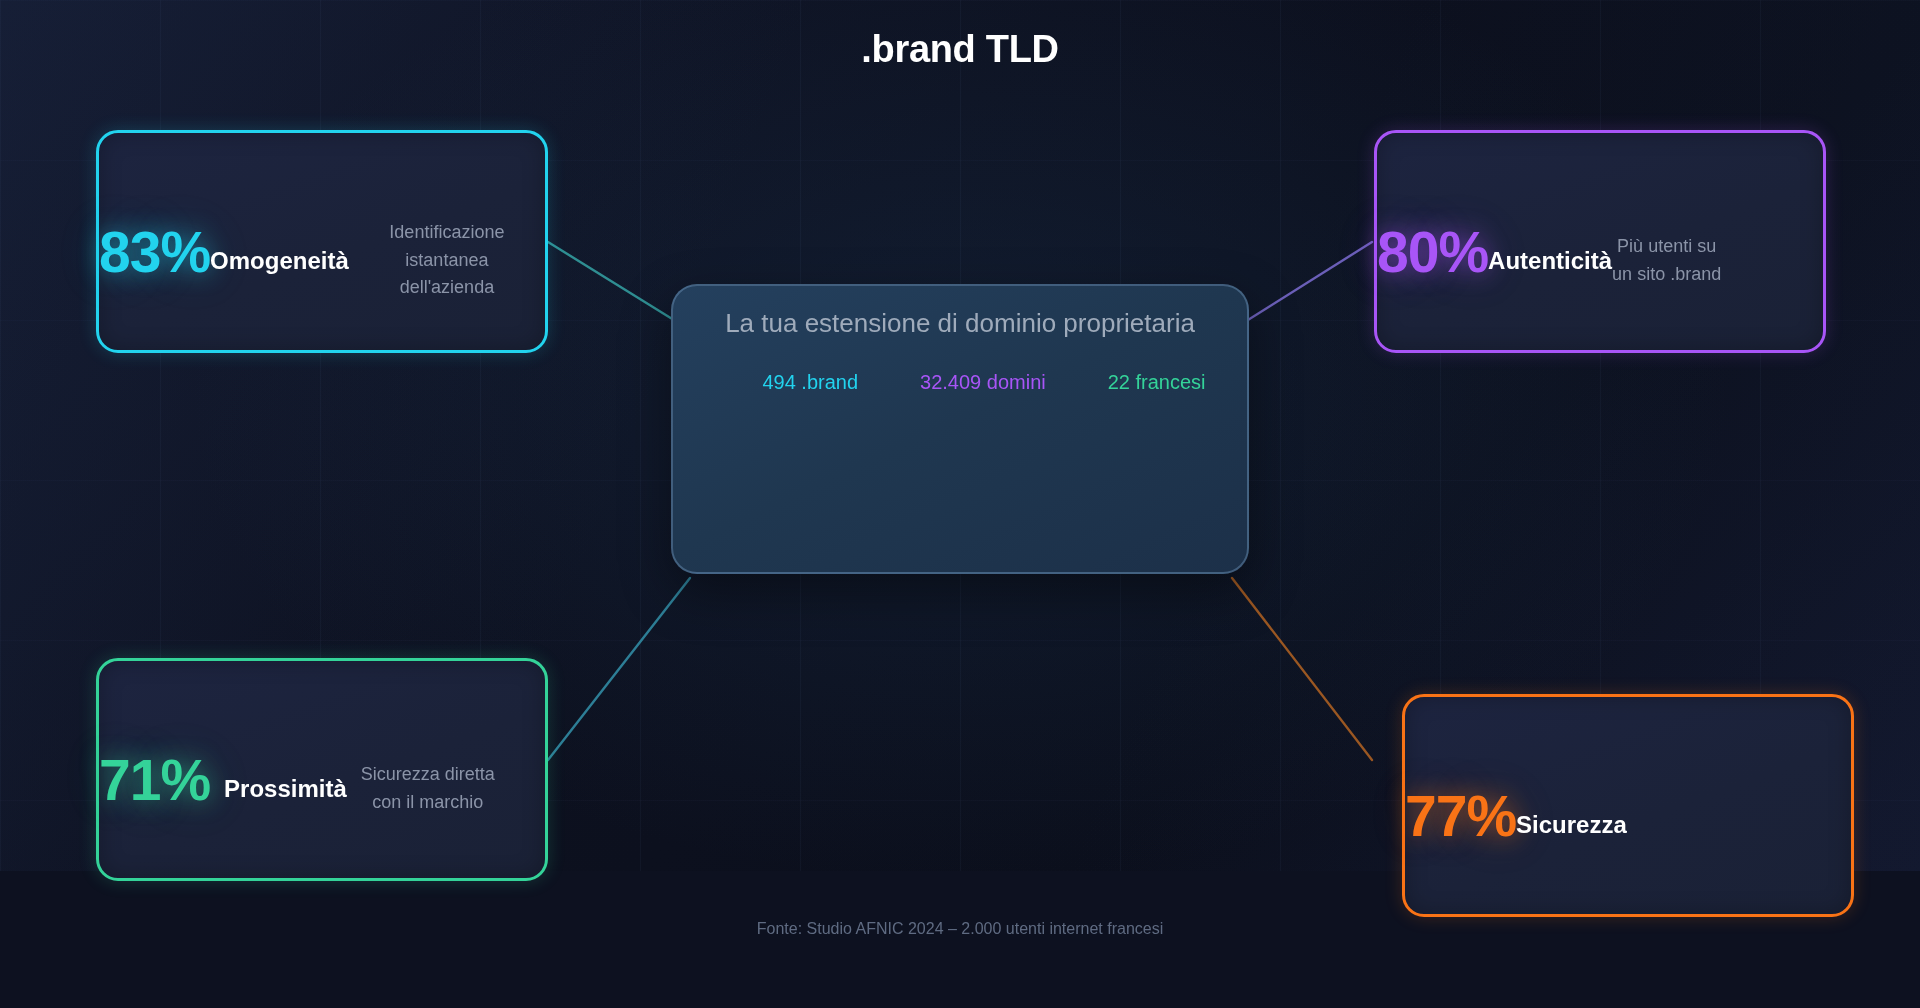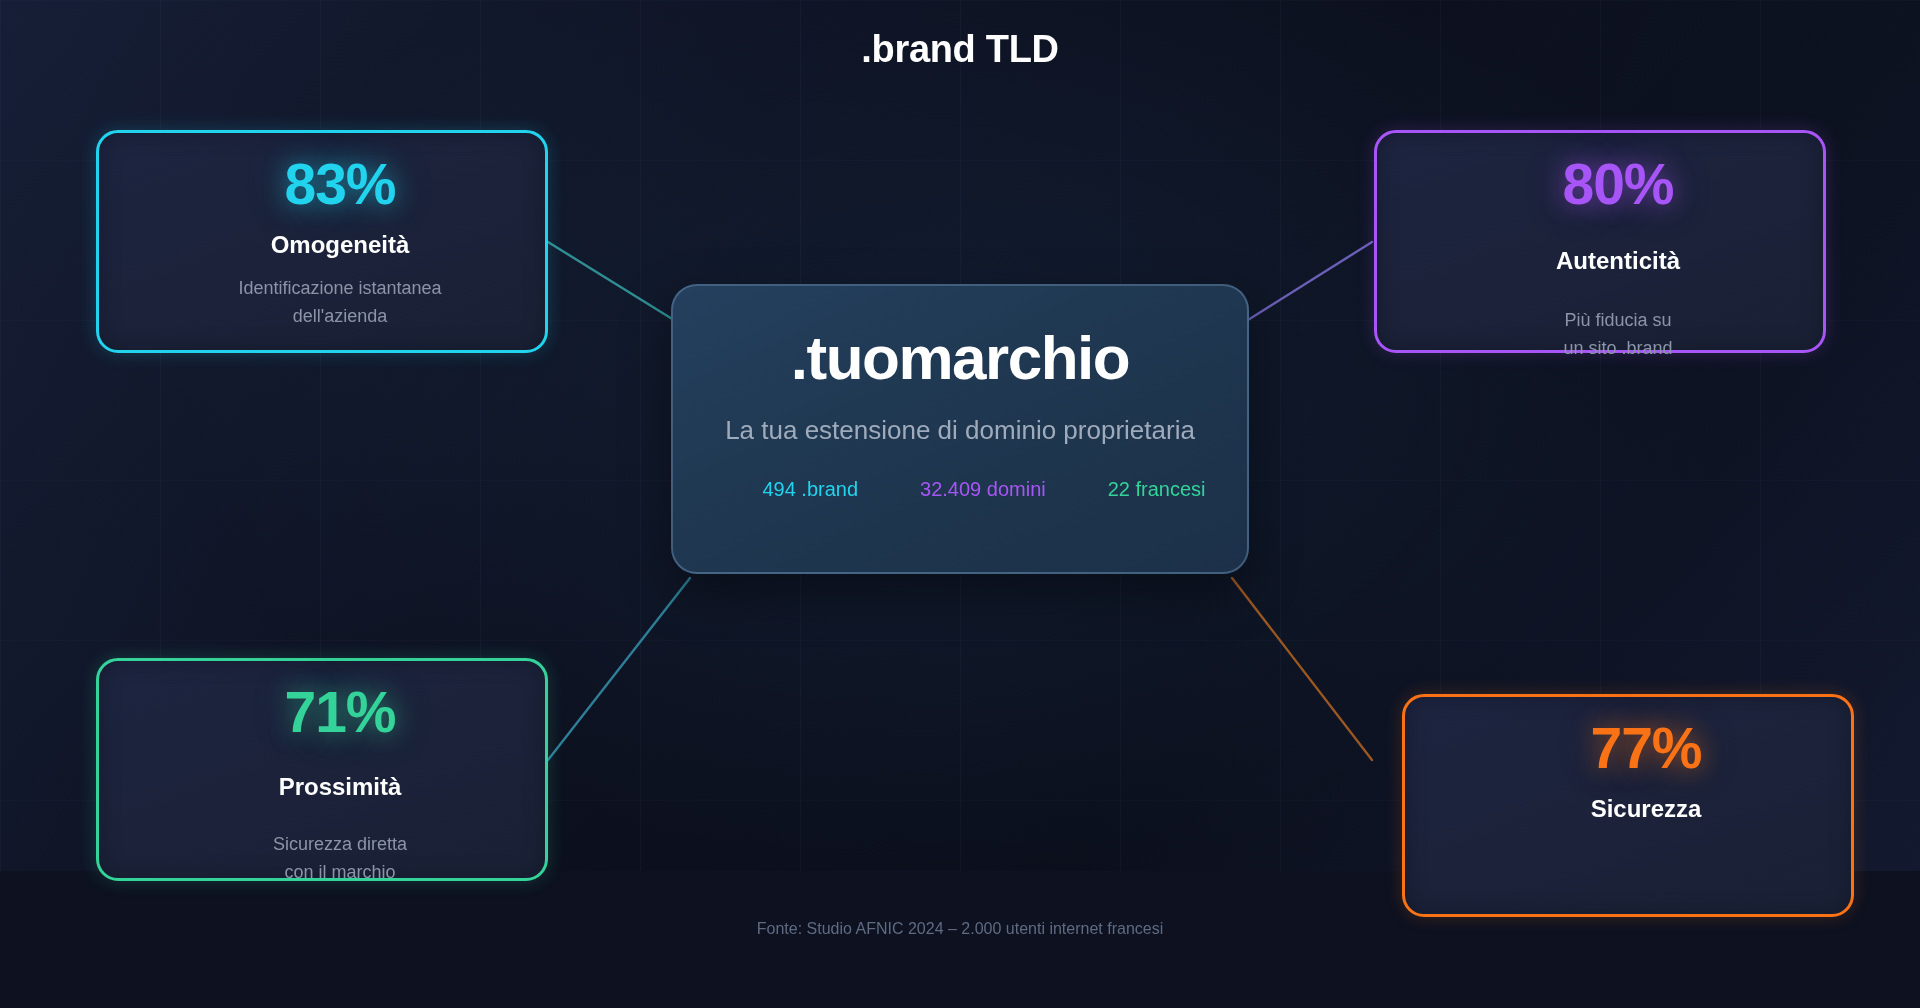--- a/index.html
+++ b/index.html
@@ -39,26 +39,25 @@
     font-size:38px; font-weight:bold; color:#ffffff;
     letter-spacing:-0.3px;
   }
 
   .stat-card {
     position:absolute;
     width:452px; height:223px;
     border-radius:22px;
     border:3px solid #22d3ee;
     background:linear-gradient(160deg, #1d2440 0%, #1b2239 55%, #1a2136 100%);
-    display:flex; flex-direction:column; align-items:center;
+    display:flex; flex-direction:row; align-items:center;
     padding-top:22px;
-    padding-left:36px;
   }
   .stat-card.tl { left:96px;  top:130px; }
-  .stat-card.tr { left:1374px; top:130px;gap:16px; }
+  .stat-card.tr { left:1374px; top:130px; }
   .stat-card.bl { left:96px;  top:658px; }
   .stat-card.br { left:1402px; top:658px;margin-top:36px; }
 
   .stat-pct {
     font-size:57px; font-weight:bold; line-height:1.05;
     letter-spacing:-1px;
   }
   .stat-label {
     margin-top:16px;
     font-size:24px; font-weight:bold; color:#ffffff;
@@ -119,41 +118,40 @@
     <div class="stat-desc">
       <div>Identificazione istantanea</div>
       <div>dell'azienda</div>
     </div>
   </div>
 
   <div class="stat-card tr" style="border-color: rgb(168, 85, 247); box-shadow: rgba(168, 85, 247, 0.2) 0px 0px 18px, rgba(0, 0, 0, 0.25) 0px 0px 22px inset;">
     <div class="stat-pct" style="color: rgb(168, 85, 247); text-shadow: rgba(168, 85, 247, 0.5) 0px 0px 22px, rgba(168, 85, 247, 0.25) 0px 0px 44px;">80%</div>
     <div class="stat-label">Autenticità</div>
     <div class="stat-desc">
-      <div>Più fiducia su</div>
+      <div>Più utenti su</div>
       <div>un sito .brand</div>
     </div>
   </div>
 
   <div class="stat-card bl" style="border-color: rgb(52, 211, 153); box-shadow: rgba(52, 211, 153, 0.2) 0px 0px 18px, rgba(0, 0, 0, 0.25) 0px 0px 22px inset; gap: 14px;">
     <div class="stat-pct" style="color: rgb(52, 211, 153); text-shadow: rgba(52, 211, 153, 0.5) 0px 0px 22px, rgba(52, 211, 153, 0.25) 0px 0px 44px;">71%</div>
     <div class="stat-label">Prossimità</div>
     <div class="stat-desc">
       <div>Sicurezza diretta</div>
       <div>con il marchio</div>
     </div>
   </div>
 
   <div class="stat-card br" style="border-color: rgb(249, 115, 22); box-shadow: rgba(249, 115, 22, 0.2) 0px 0px 18px, rgba(0, 0, 0, 0.25) 0px 0px 22px inset;">
     <div class="stat-pct" style="color: rgb(249, 115, 22); text-shadow: rgba(249, 115, 22, 0.5) 0px 0px 22px, rgba(249, 115, 22, 0.25) 0px 0px 44px;">77%</div>
     <div class="stat-label">Sicurezza</div>
   </div>
 
   <div id="hub">
-    <div id="hub-title">.tuomarchio</div>
     <div id="hub-sub">La tua estensione di dominio proprietaria</div>
     <div id="hub-stats">
       <span id="s0" style="color: rgb(34, 211, 238); margin-left: 48px;">494 .brand</span>
       <span id="s1" style="color: rgb(168, 85, 247);">32.409 domini</span>
       <span id="s2" style="color: rgb(52, 211, 153);">22 francesi</span>
     </div>
   </div>
 
   <div id="footer">Fonte: Studio AFNIC 2024 – 2.000 utenti internet francesi</div>
 </div>

